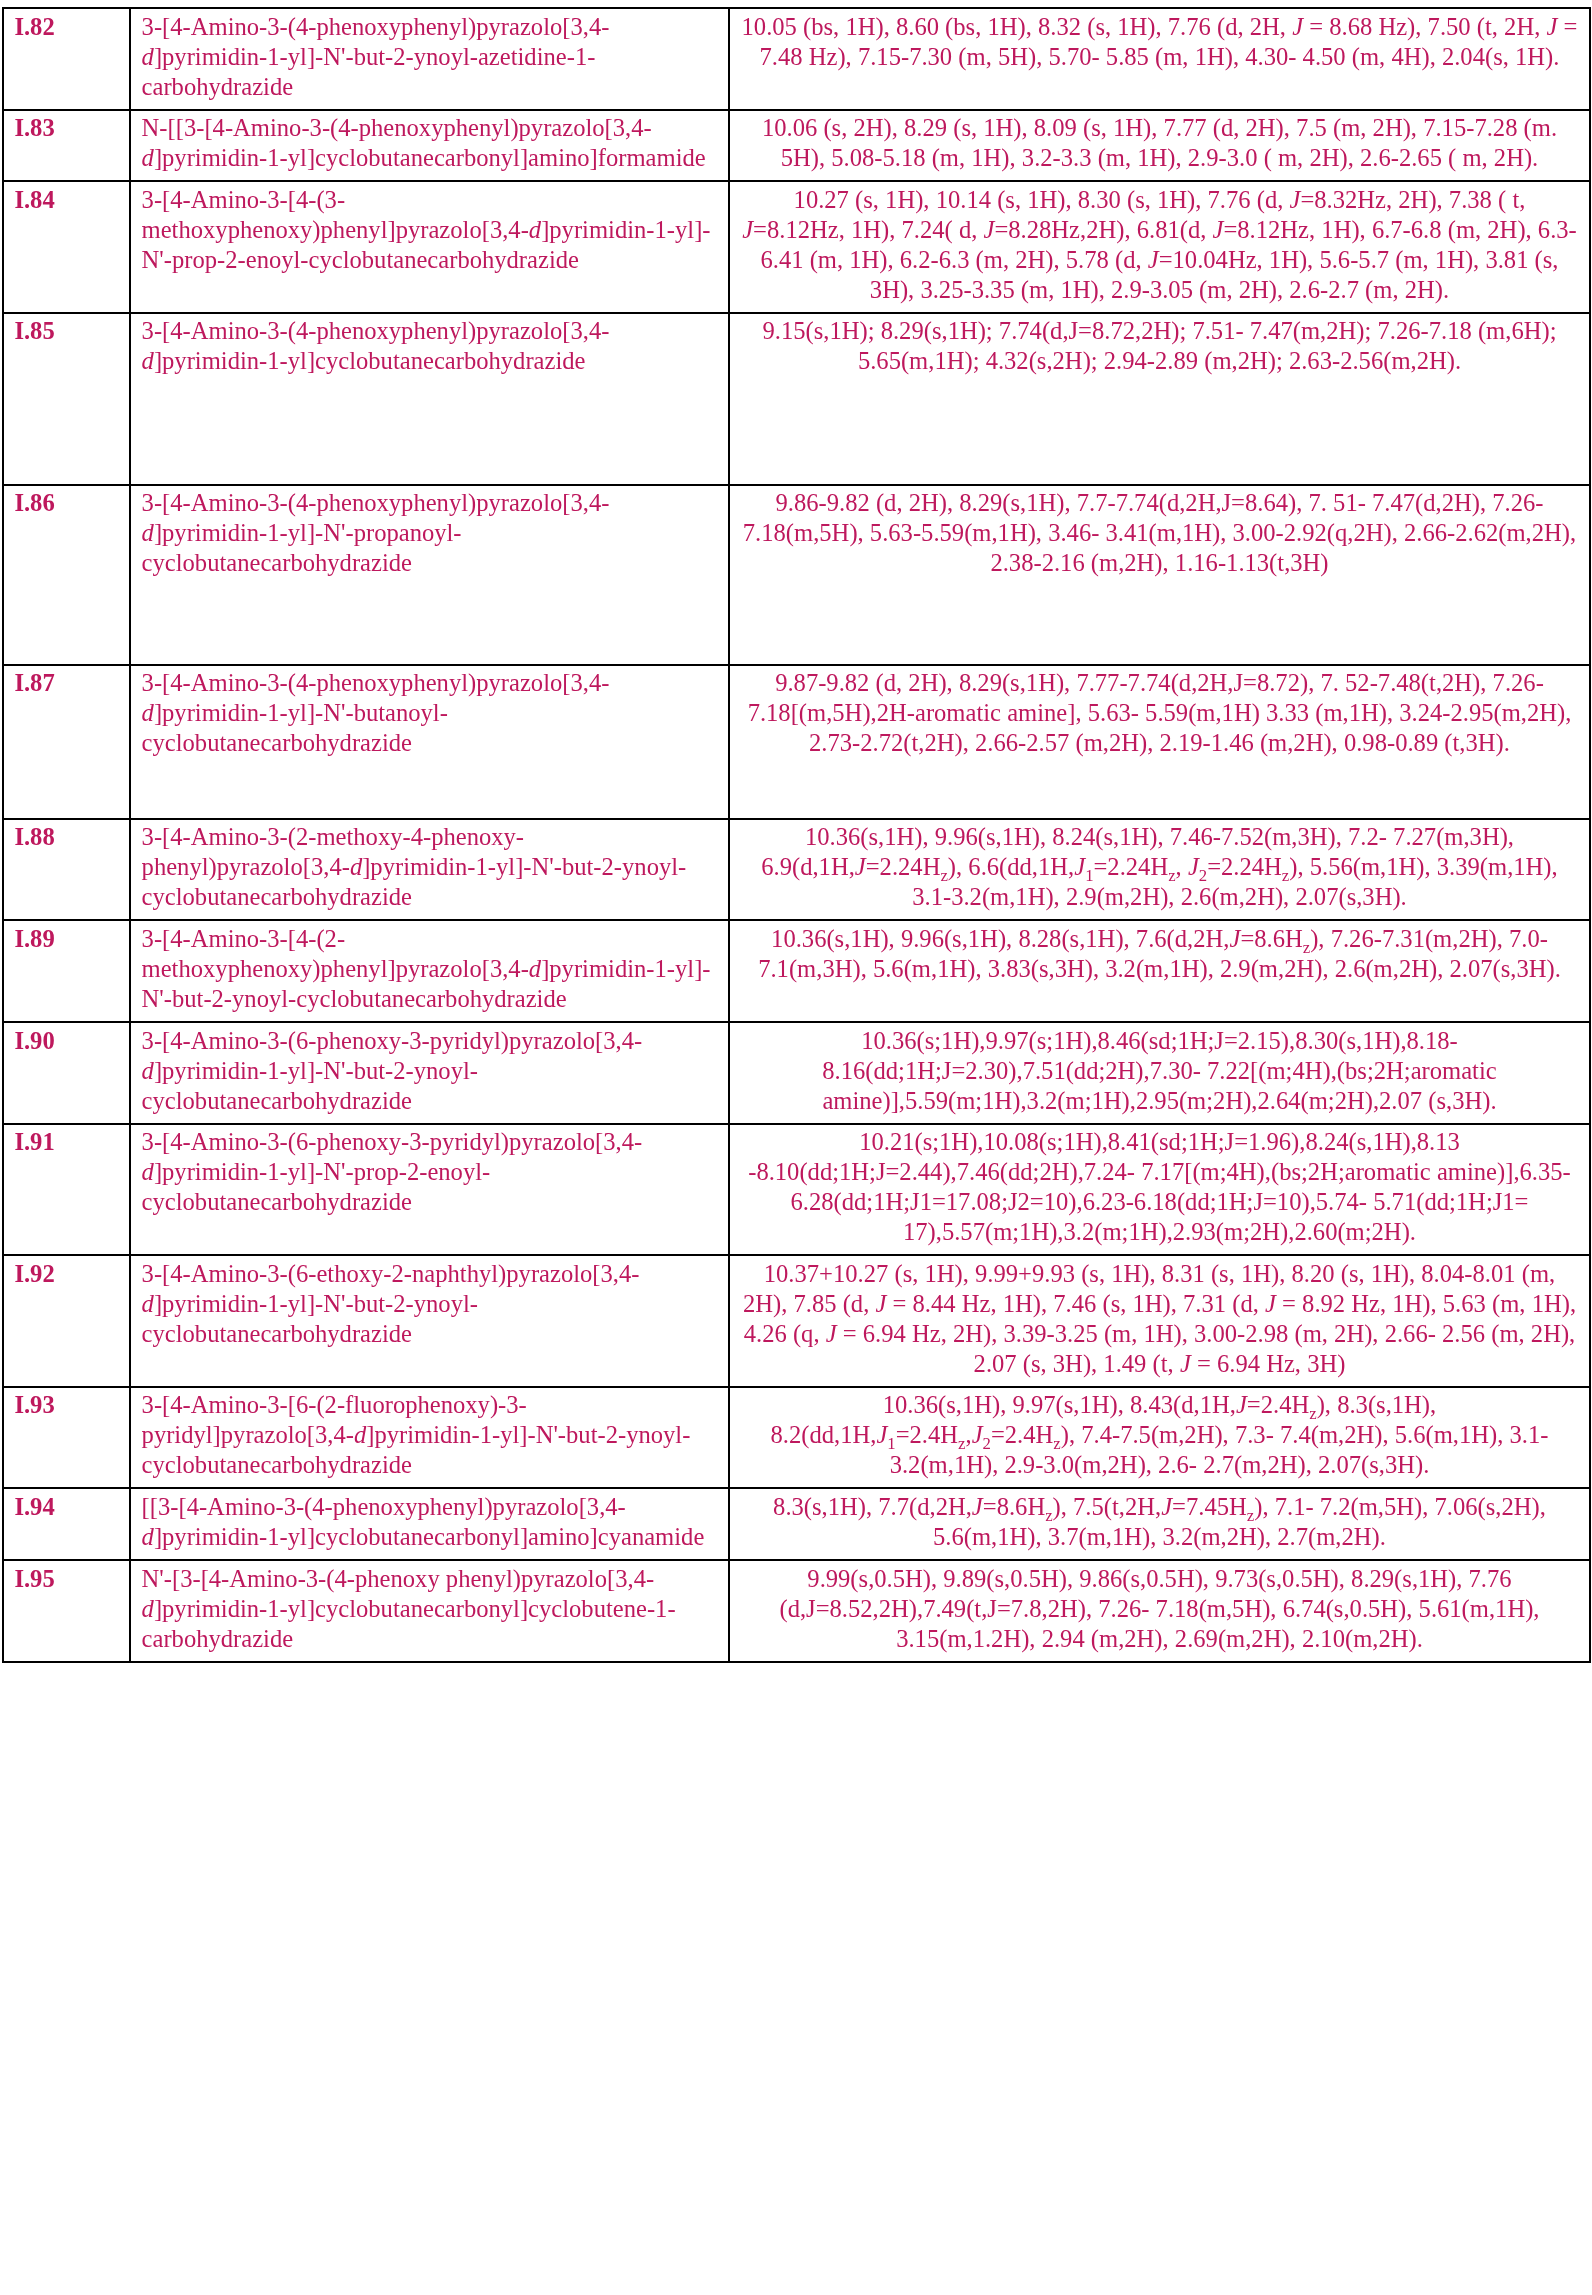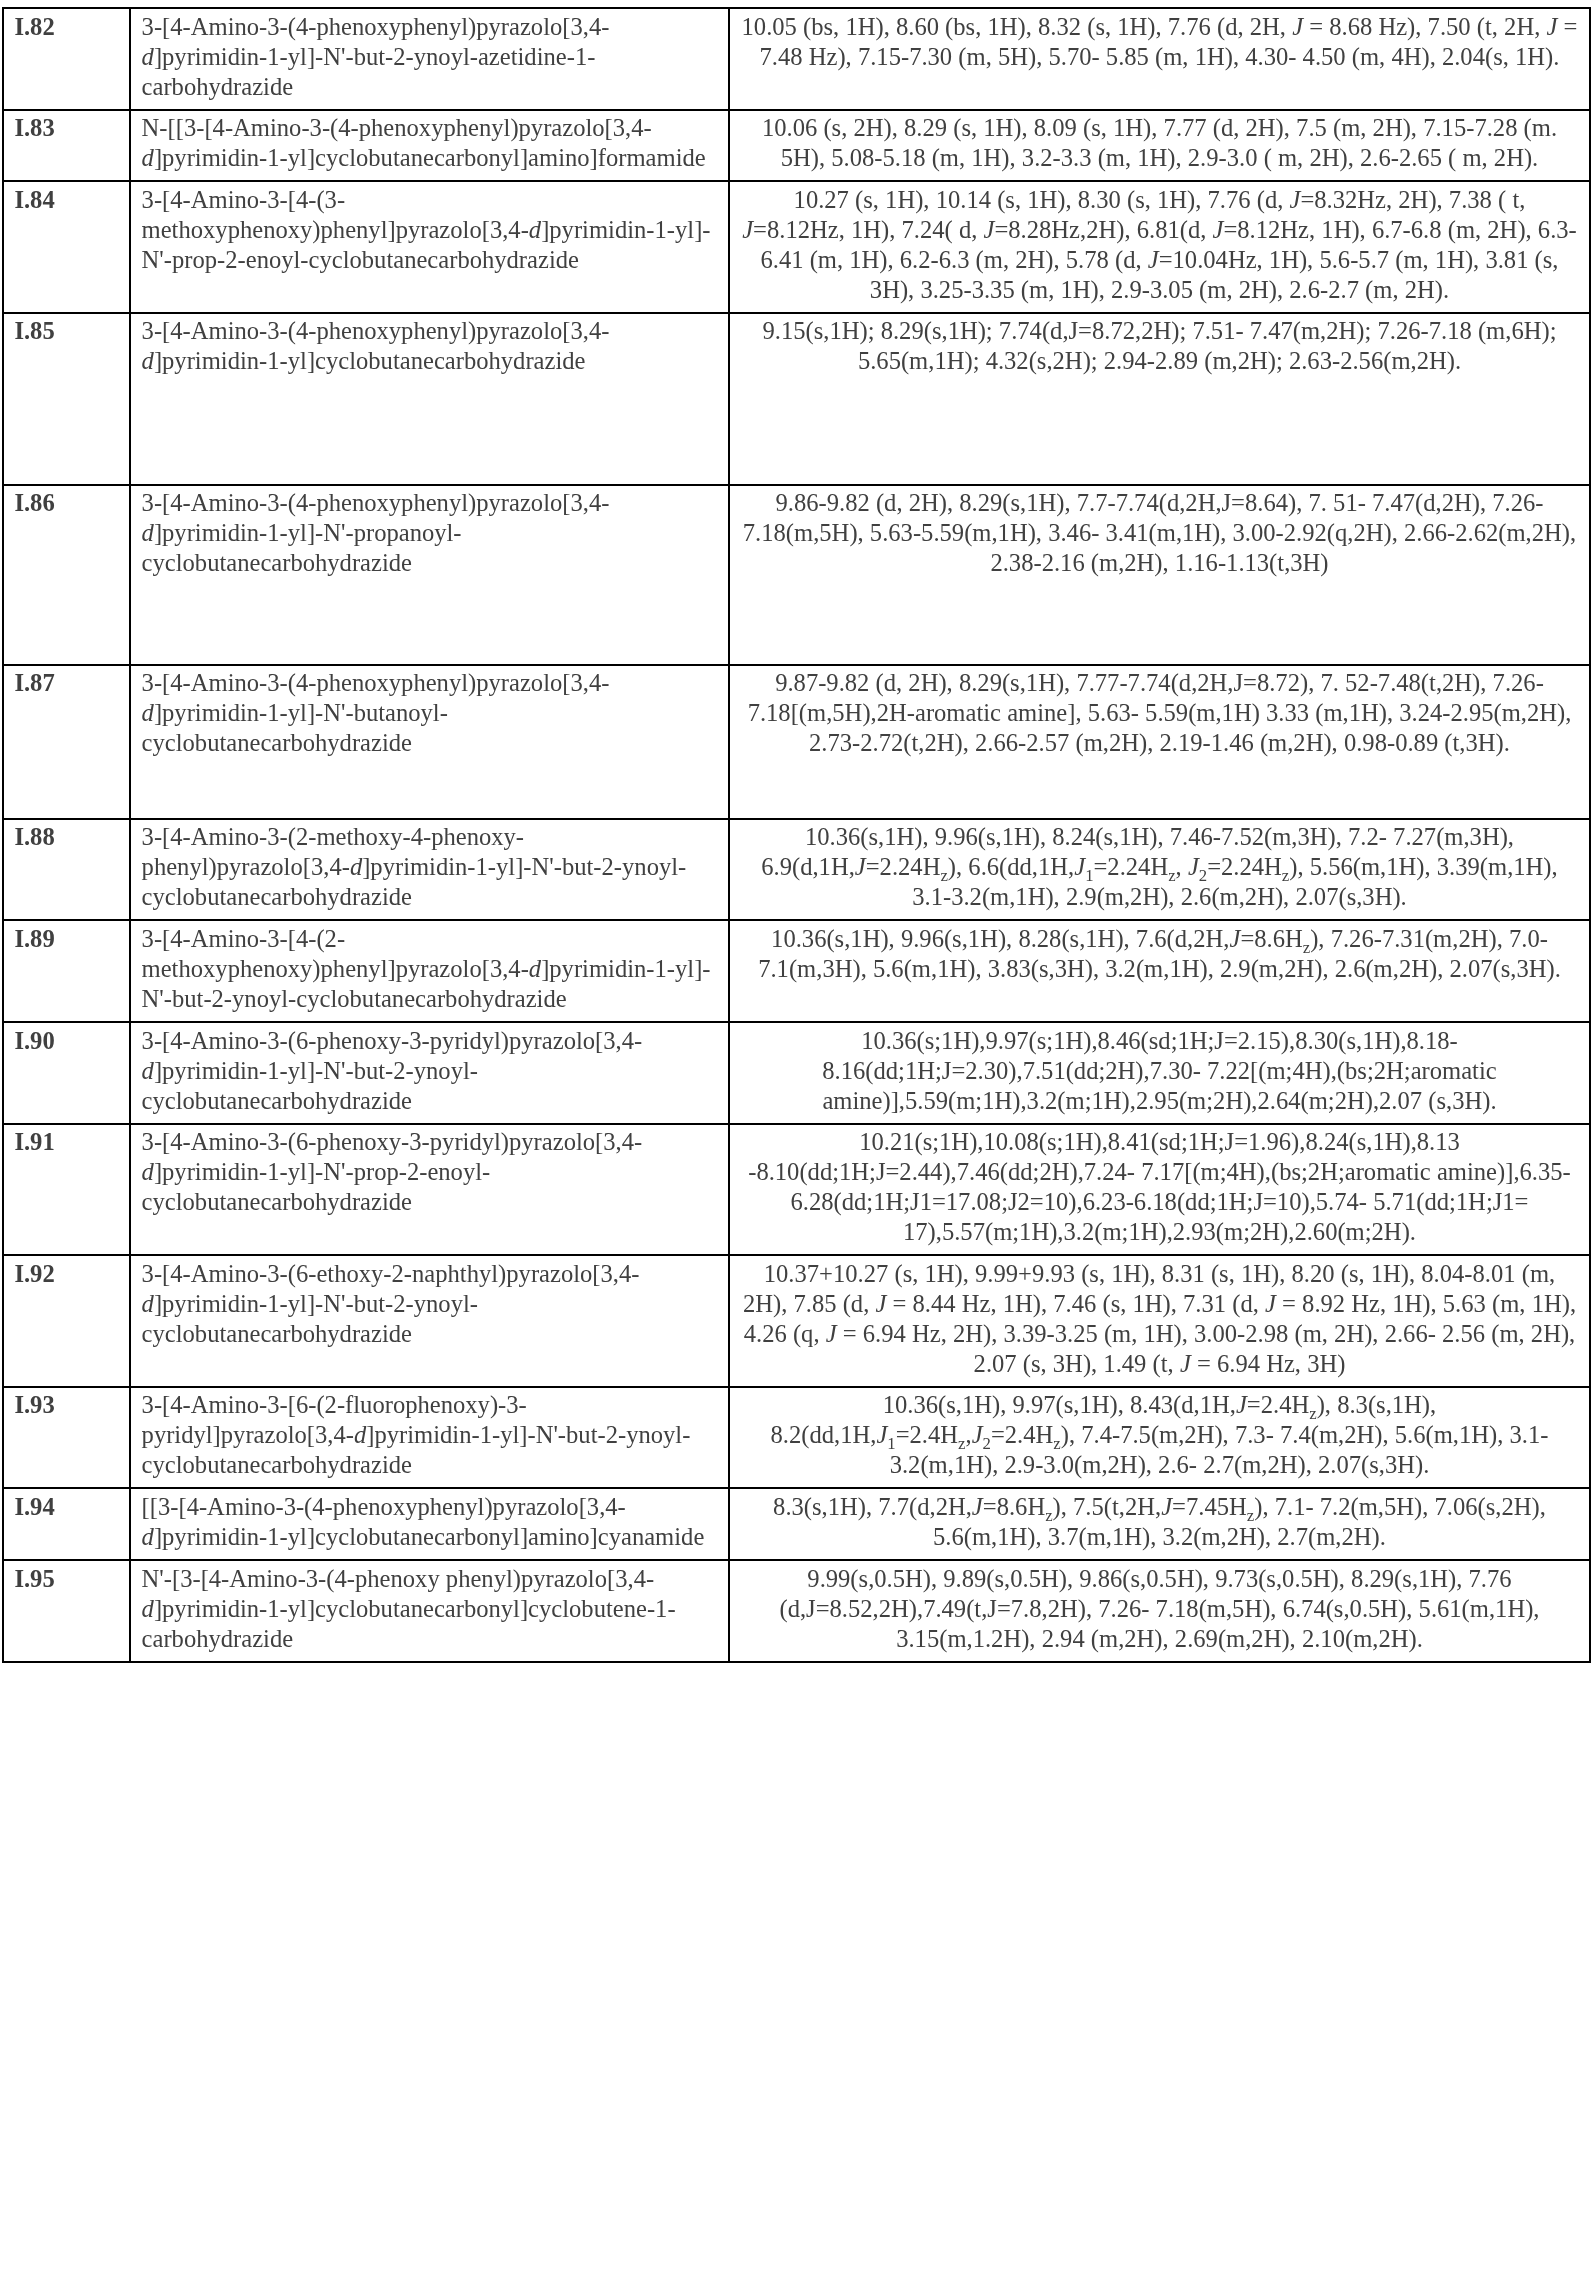--- a/index.html
+++ b/index.html
@@ -5,21 +5,21 @@
   html, body {
     margin: 0;
     padding: 0;
     background: #ffffff;
   }
   .page {
     width: 1570px;
     box-sizing: border-box;
     padding: 7px 1.8px 17.6px 1.8px;
     background: #ffffff;
-    color: #404040;
+    color: #be185d;
     font-family: "Liberation Serif", serif;
   }
   table.nmr-table {
     border-collapse: collapse;
     width: 1589px;
     table-layout: fixed;
   }
   table.nmr-table td {
     border: 2.6px solid #000000;
     vertical-align: top;

